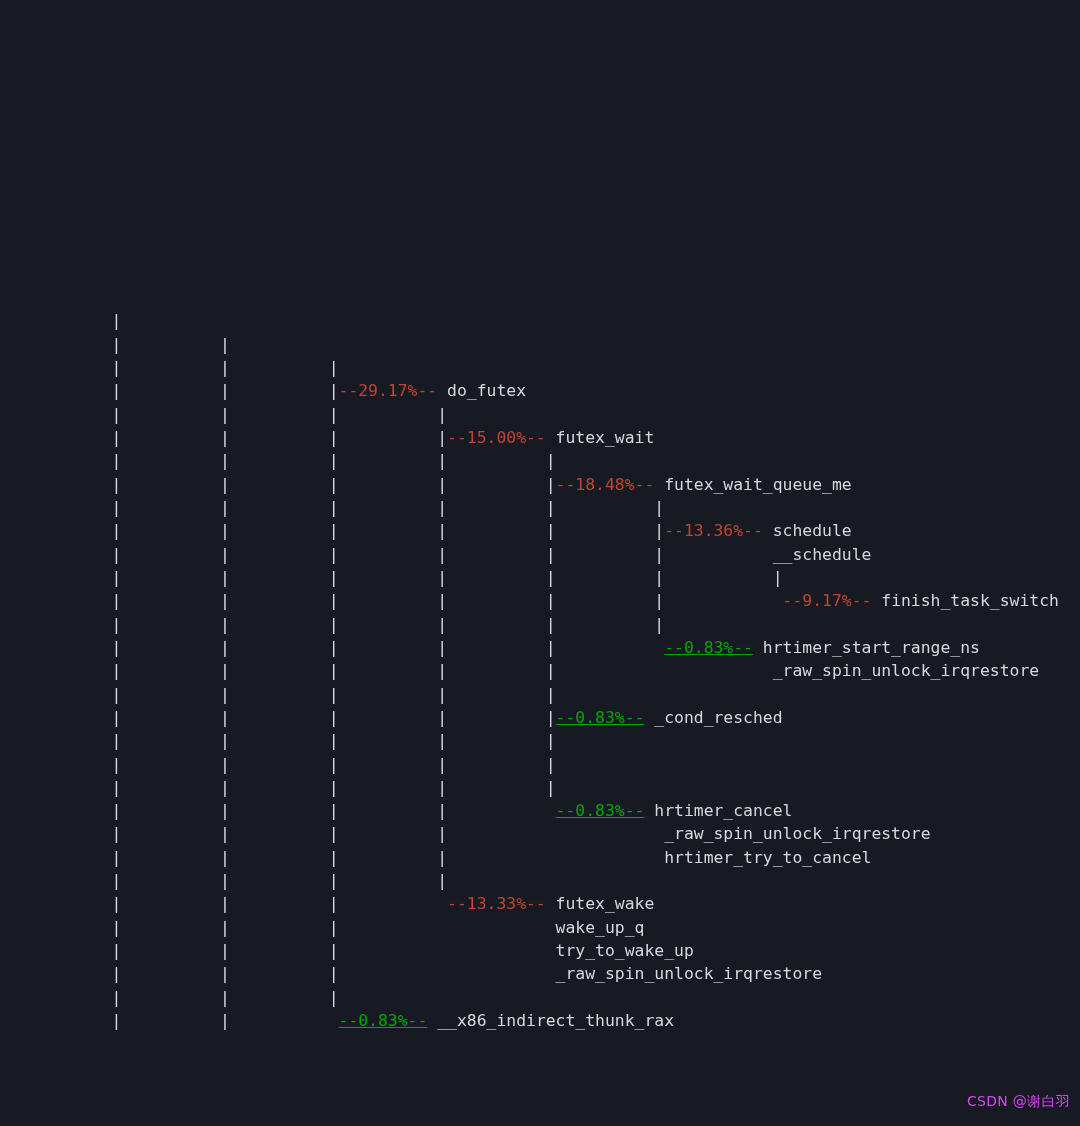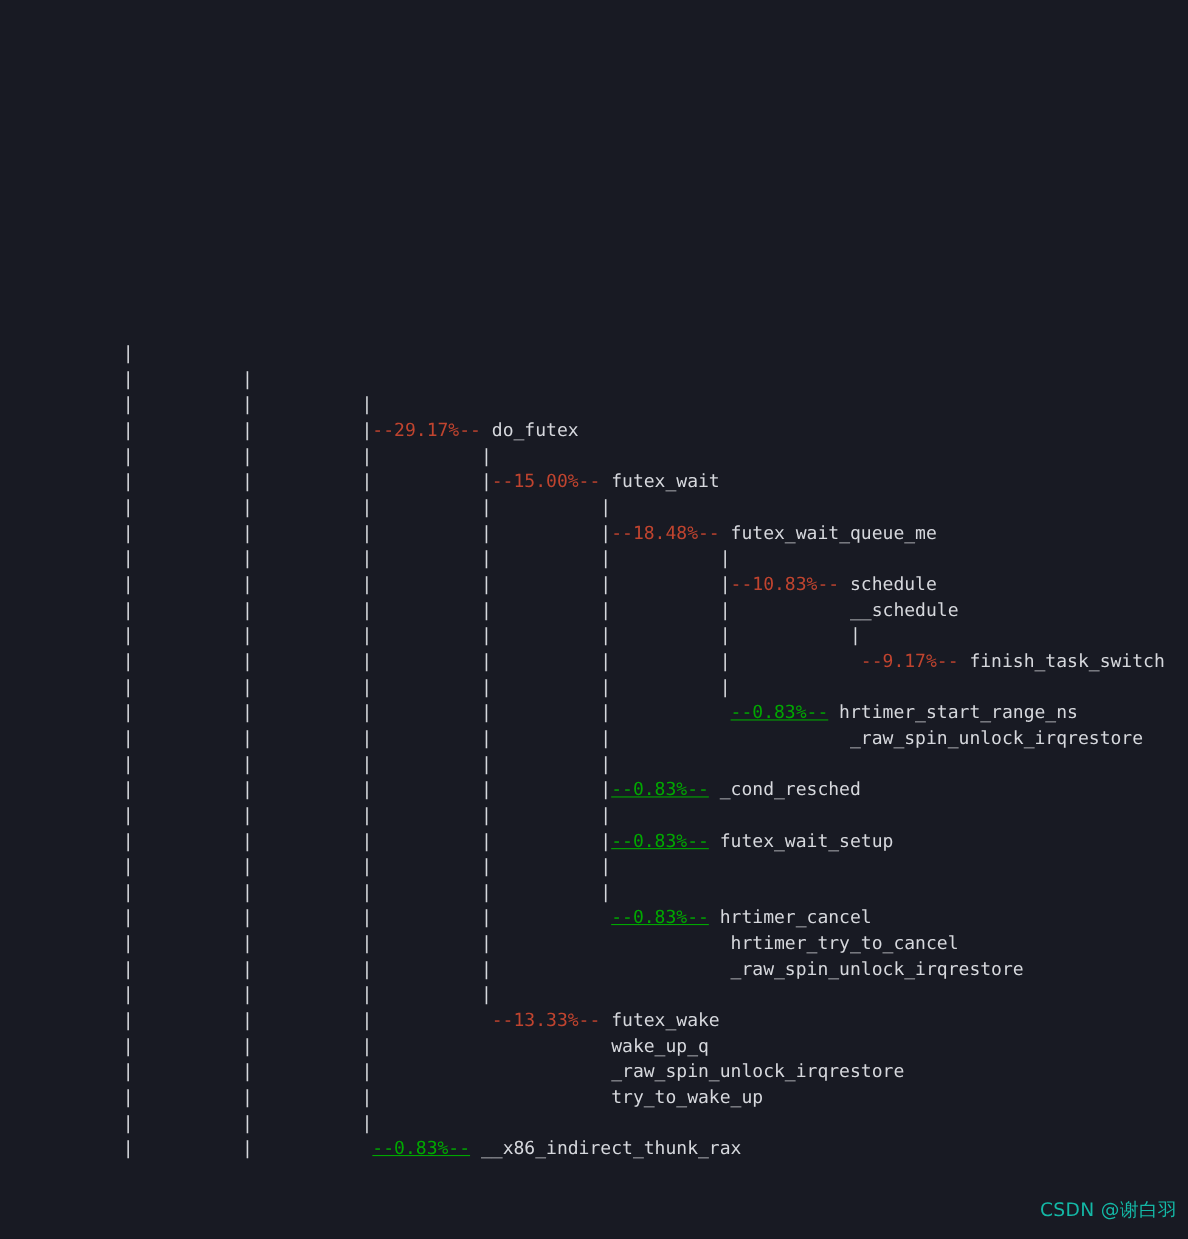--- a/index.html
+++ b/index.html
@@ -36,23 +36,23 @@
   }
   .seg { white-space: pre; }
   .c-default { color: #d6d8dd; }
   .c-red     { color: #c0442f; }
   .c-green   { color: #00a800; text-decoration: underline; }
 
   #watermark {
     position: absolute;
     right: 10px;
     bottom: 15px;
-    color: #14b8a6;
+    color: #d946ef;
     font-family: "DejaVu Sans", "Liberation Sans", sans-serif;
-    font-size: 17px;
+    font-size: 14px;
     white-space: pre;
     letter-spacing: 0.3px;
   }
 </style>
 </head>
 <body>
 
 <div id="terminal">
 
   <div class="line">
@@ -121,40 +121,39 @@
   <div id="callgraph">
       <div class="line"><span class="seg c-default">           |</span></div>
       <div class="line"><span class="seg c-default">           |          |</span></div>
       <div class="line"><span class="seg c-default">           |          |          |</span></div>
       <div class="line"><span class="seg c-default">           |          |          |</span><span class="seg c-red">--29.17%--</span><span class="seg c-default"> do_futex</span></div>
       <div class="line"><span class="seg c-default">           |          |          |          |</span></div>
       <div class="line"><span class="seg c-default">           |          |          |          |</span><span class="seg c-red">--15.00%--</span><span class="seg c-default"> futex_wait</span></div>
       <div class="line"><span class="seg c-default">           |          |          |          |          |</span></div>
       <div class="line"><span class="seg c-default">           |          |          |          |          |</span><span class="seg c-red">--18.48%--</span><span class="seg c-default"> futex_wait_queue_me</span></div>
       <div class="line"><span class="seg c-default">           |          |          |          |          |          |</span></div>
-      <div class="line"><span class="seg c-default">           |          |          |          |          |          |</span><span class="seg c-red">--10.83%--</span><span class="seg c-default"> schedule</span></div>
+      <div class="line"><span class="seg c-default">           |          |          |          |          |          |</span><span class="seg c-red">--13.36%--</span><span class="seg c-default"> schedule</span></div>
       <div class="line"><span class="seg c-default">           |          |          |          |          |          |           __schedule</span></div>
       <div class="line"><span class="seg c-default">           |          |          |          |          |          |           |</span></div>
       <div class="line"><span class="seg c-default">           |          |          |          |          |          |            </span><span class="seg c-red">--9.17%--</span><span class="seg c-default"> finish_task_switch</span></div>
       <div class="line"><span class="seg c-default">           |          |          |          |          |          |</span></div>
       <div class="line"><span class="seg c-default">           |          |          |          |          |           </span><span class="seg c-green">--0.83%--</span><span class="seg c-default"> hrtimer_start_range_ns</span></div>
       <div class="line"><span class="seg c-default">           |          |          |          |          |                      _raw_spin_unlock_irqrestore</span></div>
       <div class="line"><span class="seg c-default">           |          |          |          |          |</span></div>
       <div class="line"><span class="seg c-default">           |          |          |          |          |</span><span class="seg c-green">--0.83%--</span><span class="seg c-default"> _cond_resched</span></div>
       <div class="line"><span class="seg c-default">           |          |          |          |          |</span></div>
-      <div class="line"><span class="seg c-default">           |          |          |          |          |</span><span class="seg c-green">--0.83%--</span><span class="seg c-default"> futex_wait_setup</span></div>
       <div class="line"><span class="seg c-default">           |          |          |          |          |</span></div>
       <div class="line"><span class="seg c-default">           |          |          |          |          |</span></div>
       <div class="line"><span class="seg c-default">           |          |          |          |           </span><span class="seg c-green">--0.83%--</span><span class="seg c-default"> hrtimer_cancel</span></div>
+      <div class="line"><span class="seg c-default">           |          |          |          |                      _raw_spin_unlock_irqrestore</span></div>
       <div class="line"><span class="seg c-default">           |          |          |          |                      hrtimer_try_to_cancel</span></div>
-      <div class="line"><span class="seg c-default">           |          |          |          |                      _raw_spin_unlock_irqrestore</span></div>
       <div class="line"><span class="seg c-default">           |          |          |          |</span></div>
       <div class="line"><span class="seg c-default">           |          |          |           </span><span class="seg c-red">--13.33%--</span><span class="seg c-default"> futex_wake</span></div>
       <div class="line"><span class="seg c-default">           |          |          |                      wake_up_q</span></div>
+      <div class="line"><span class="seg c-default">           |          |          |                      try_to_wake_up</span></div>
       <div class="line"><span class="seg c-default">           |          |          |                      _raw_spin_unlock_irqrestore</span></div>
-      <div class="line"><span class="seg c-default">           |          |          |                      try_to_wake_up</span></div>
       <div class="line"><span class="seg c-default">           |          |          |</span></div>
       <div class="line"><span class="seg c-default">           |          |           </span><span class="seg c-green">--0.83%--</span><span class="seg c-default"> __x86_indirect_thunk_rax</span></div>
     </div>
 
   <div id="watermark">CSDN @谢白羽</div>
 
 </div>
 
 </body></html>

